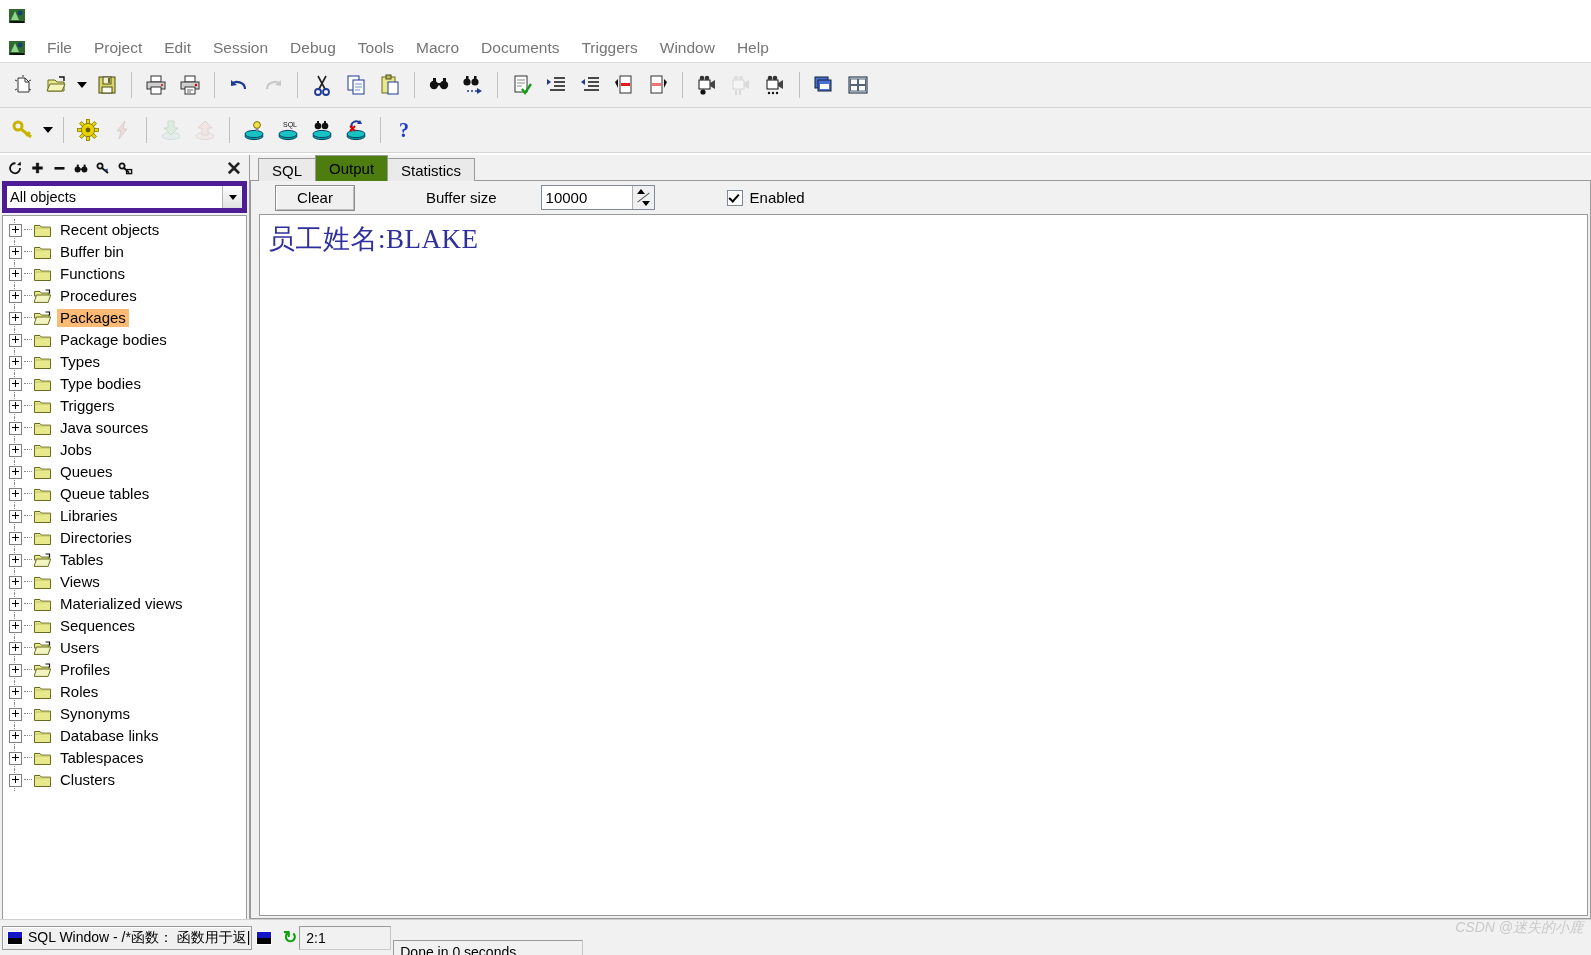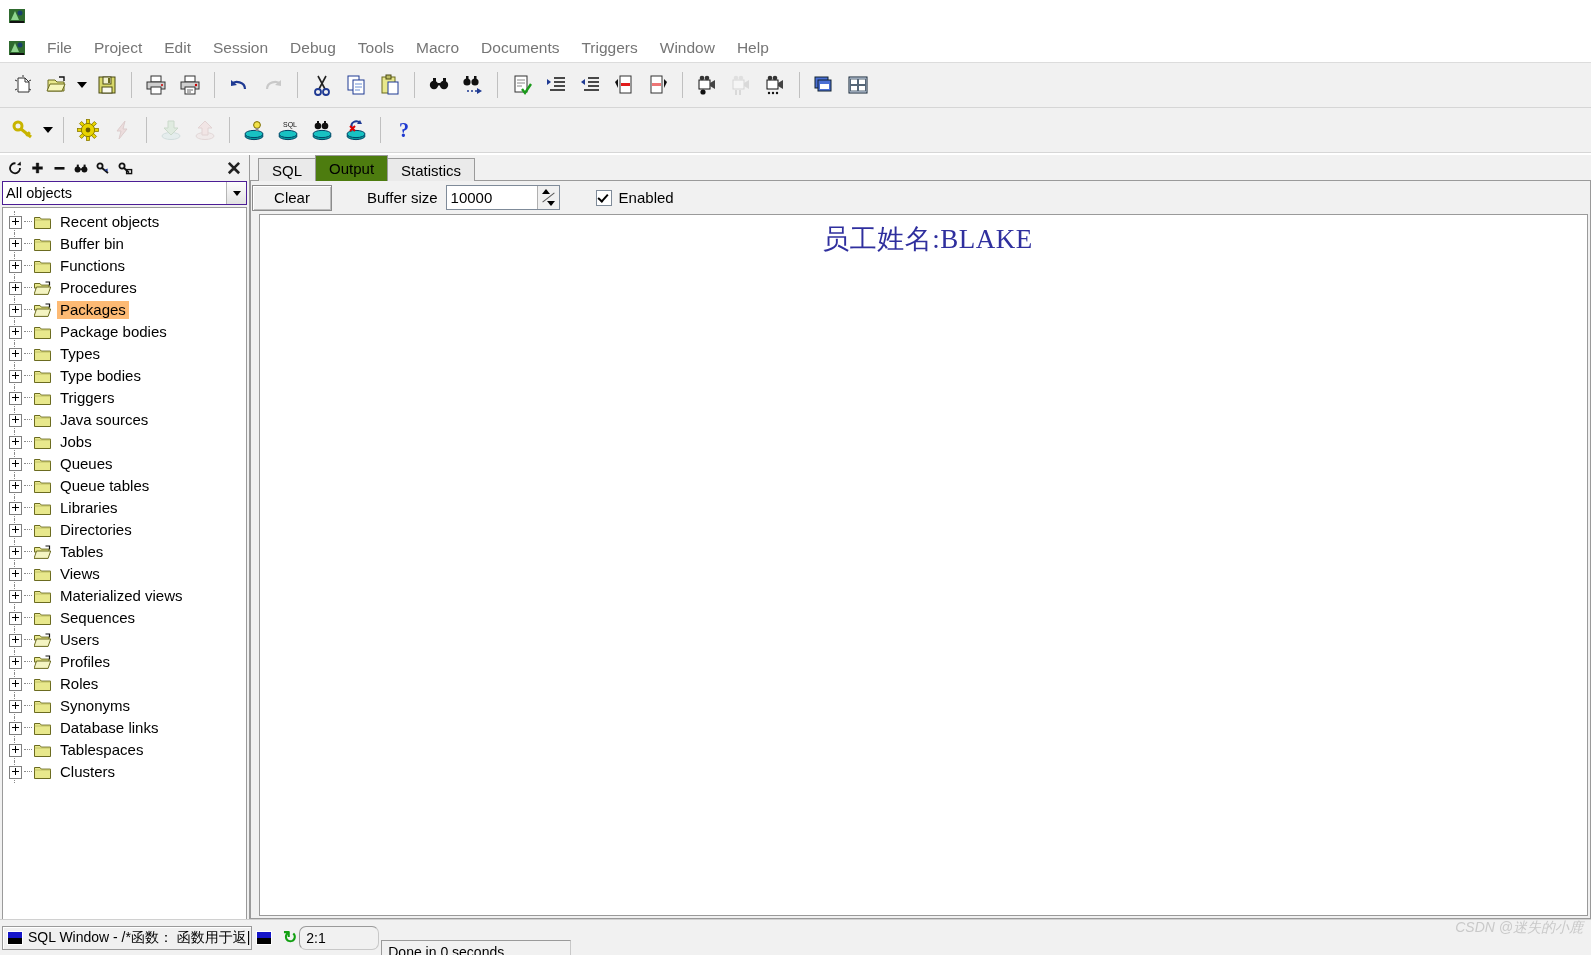--- a/index.html
+++ b/index.html
@@ -132,21 +132,21 @@
     display: flex; align-items: center; justify-content: center;
     font-size: 19px; font-weight: bold;
     color: #222; cursor: default;
   }
 
   .filter-combo {
     height: 22px;
     margin: 0 2px 2px 2px;
     display: flex;
     align-items: stretch;
-    border: 1px solid #4c1d95;
+    border: 5px solid #4c1d95;
     background: #ffffff;
     flex: 0 0 auto;
   }
   .filter-combo .val {
     flex: 1 1 auto;
     display: flex; align-items: center;
     padding-left: 3px;
     font-size: 14.5px;
     color: #000;
     overflow: hidden;
@@ -280,22 +280,23 @@
     margin: 0 0 0 0;
     background: #f1f1f1;
     min-height: 0;
     position: relative;
     z-index: 2;
   }
   .out-toolbar {
     height: 33px;
     display: flex;
     align-items: center;
-    padding-left: 1px;
+    padding-left: 24px;
     flex: 0 0 auto;
+    gap: 36px;
   }
   .btn-clear {
     width: 78px; height: 24px;
     background: #f0f0f0;
     border: 1px solid #8c8c8c;
     box-shadow: inset 1px 1px 0 #ffffff, inset -1px -1px 0 #bdbdbd;
     font-size: 15px;
     display: flex; align-items: center; justify-content: center;
     cursor: default;
     color: #000;
@@ -370,21 +371,20 @@
   }
   .chk-label { font-size: 15px; color: #000; }
 
   .output-area {
     flex: 1 1 auto;
     margin: 0 2px 2px 8px;
     background: #ffffff;
     border: 1px solid #9a9a9a;
     overflow: hidden;
     min-height: 0;
-    text-align: center;
   }
   .output-text {
     font-family: "Liberation Serif", serif;
     font-size: 27px;
     color: #2f2f9e;
     padding: 6px 0 0 8px;
     white-space: pre;
     letter-spacing: 0.5px;
   }
 
@@ -436,21 +436,21 @@
     background: #f1f1f1;
     margin-left: 2px;
     box-sizing: border-box;
     white-space: nowrap;
   }
   .sb-icons {
     display: flex; align-items: center;
     margin-left: 4px;
     gap: 6px;
   }
-  .sb-pos { width: 80px; border-radius: 7px; }
+  .sb-pos { width: 92px; }
   .sb-msg { width: 190px; margin-top: 28px; }
   .refresh-ico {
     color: #12a012;
     font-size: 17px;
     font-weight: bold;
     line-height: 1;
     cursor: default;
   }
   .watermark {
     position: absolute;

